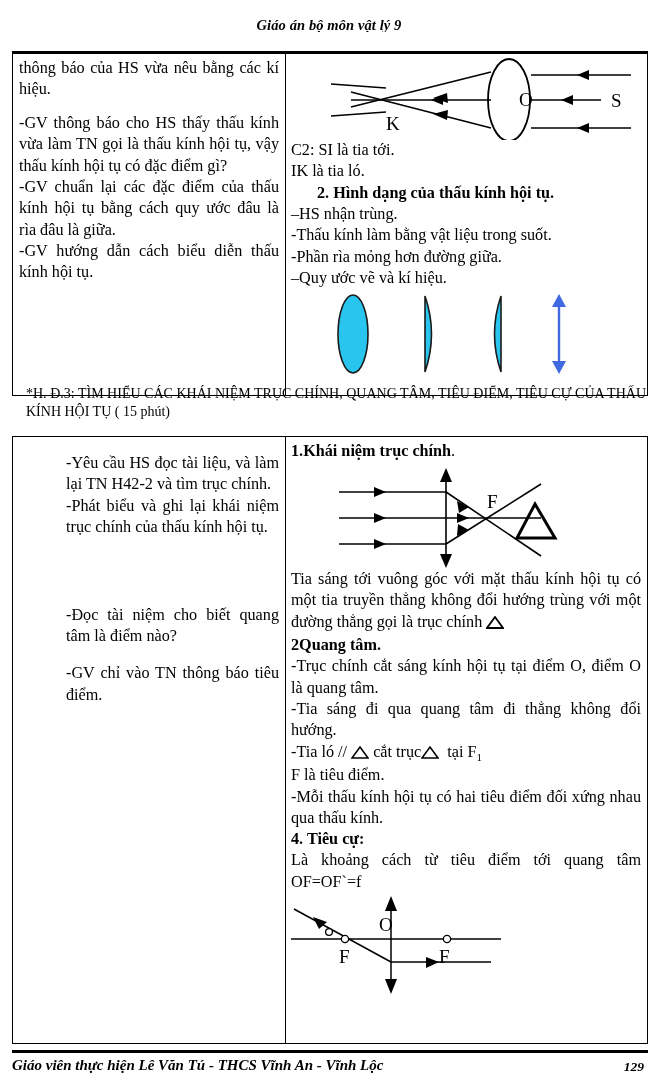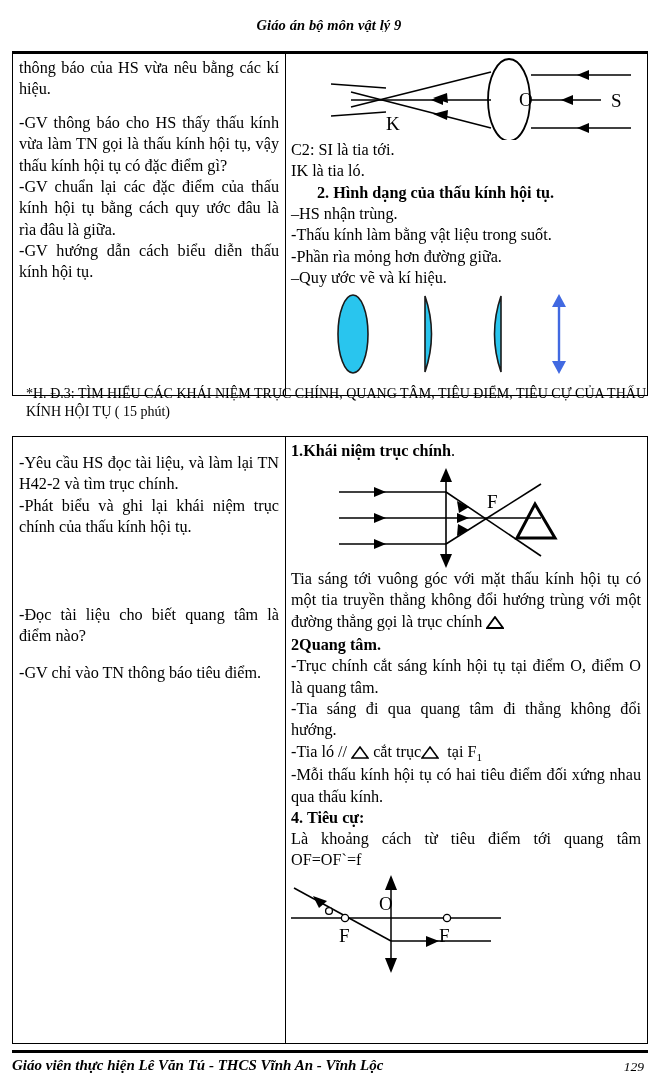--- a/index.html
+++ b/index.html
@@ -42,21 +42,21 @@
   
   .tbl {
     position: absolute;
     left: 12px;
     width: 636px;
     box-sizing: border-box;
     border: 1.6px solid #000;
     border-top-width: 3.2px;
     display: flex;
   }
-  .tbl.t2 { border-top-width: 1.6px; }
+  .tbl.t2 { border-top-width: 1.6px; padding-left: 47px; }
   .col-l {
     width: 276px;
     box-sizing: border-box;
     border-right: 1.6px solid #000;
     padding: 4px 6px 4px 6px;
   }
   .col-r {
     flex: 1;
     box-sizing: border-box;
     padding: 4px 6px 4px 5px;
@@ -109,21 +109,21 @@
     font-style: italic;
     font-weight: bold;
     font-size: 15px;
   }
   .footer .pageno {
     position: absolute;
     right: 4px;
     top: 2px;
     font-size: 13.5px;
     font-style: italic;
-    font-weight: normal;
+    font-weight: bold;
   }
 
   
   .fig { display: block; }
   .tri-open {
     display: inline-block;
     vertical-align: -2px;
   }
 </style>
 </head>
@@ -208,21 +208,21 @@
 
   <div class="tbl t2" style="top:415px; height:608px;">
 
     <div class="col-l">
       <p class="tx gap"></p>
       <p class="tx">-Yêu cầu HS đọc tài liệu, và làm lại TN H42-2 và tìm trục chính.</p>
       <p class="tx">-Phát biểu và ghi lại khái niệm trục chính của thấu kính hội tụ.</p>
 
       <p class="tx" style="height:66px;"></p>
 
-      <p class="tx">-Đọc tài liệu cho biết quang tâm là điểm nào?</p>
+      <p class="tx">-Đọc tài niệm cho biết quang tâm là điểm nào?</p>
 
       <p class="tx" style="height:16px;"></p>
 
       <p class="tx">-GV chỉ vào TN thông báo tiêu điểm.</p>
 
       <p class="tx" style="height:66px;"></p>
 
     </div>
 
     <div class="col-r">
@@ -277,20 +277,21 @@
           <span class="tri-open">
             <svg width="18" height="13" viewBox="0 0 18 13">
               <polygon points="9,1 17,12 1,12" fill="none" stroke="#000" stroke-width="1.5"></polygon>
             </svg>
           </span>
           <span>cắt trục</span><span class="tri-open">
             <svg width="18" height="13" viewBox="0 0 18 13">
               <polygon points="9,1 17,12 1,12" fill="none" stroke="#000" stroke-width="1.5"></polygon>
             </svg>
           </span>&nbsp;&nbsp;<span>tại F</span><span class="sub">1</span></p>
+      <p class="tx nj">F là tiêu điểm.</p>
       <p class="tx">-Mỗi thấu kính hội tụ có hai tiêu điểm đối xứng nhau qua thấu kính.</p>
 
       <p class="heading-bold">4. Tiêu cự:</p>
       <p class="tx">Là khoảng cách từ tiêu điểm tới quang tâm OF=OF`=f</p>
 
       <svg class="fig" width="350" height="105" viewBox="0 0 350 105" style="margin-top:2px;">
         <g stroke="#000" stroke-width="1.5" fill="none">
 
           <line x1="-12" y1="44" x2="210" y2="44"></line>
 

